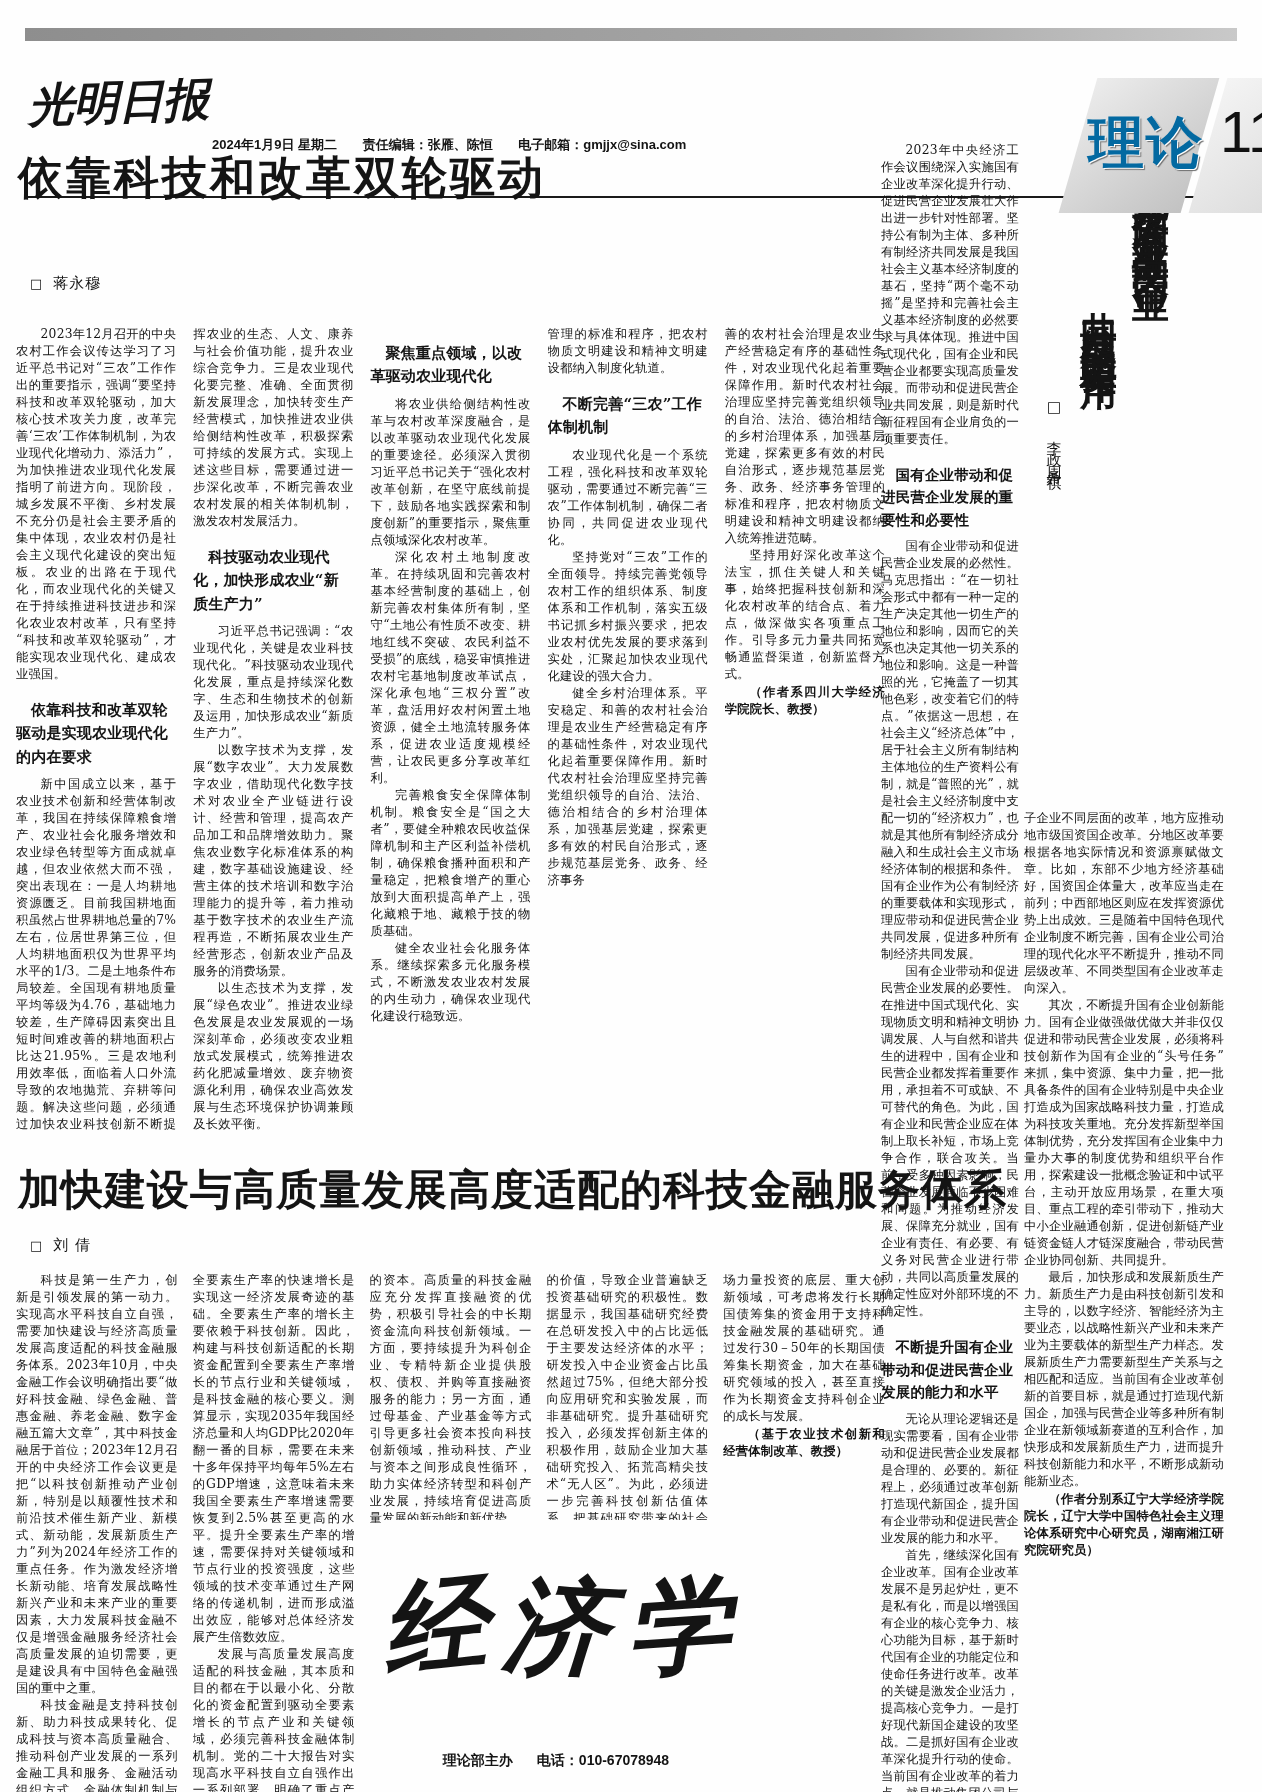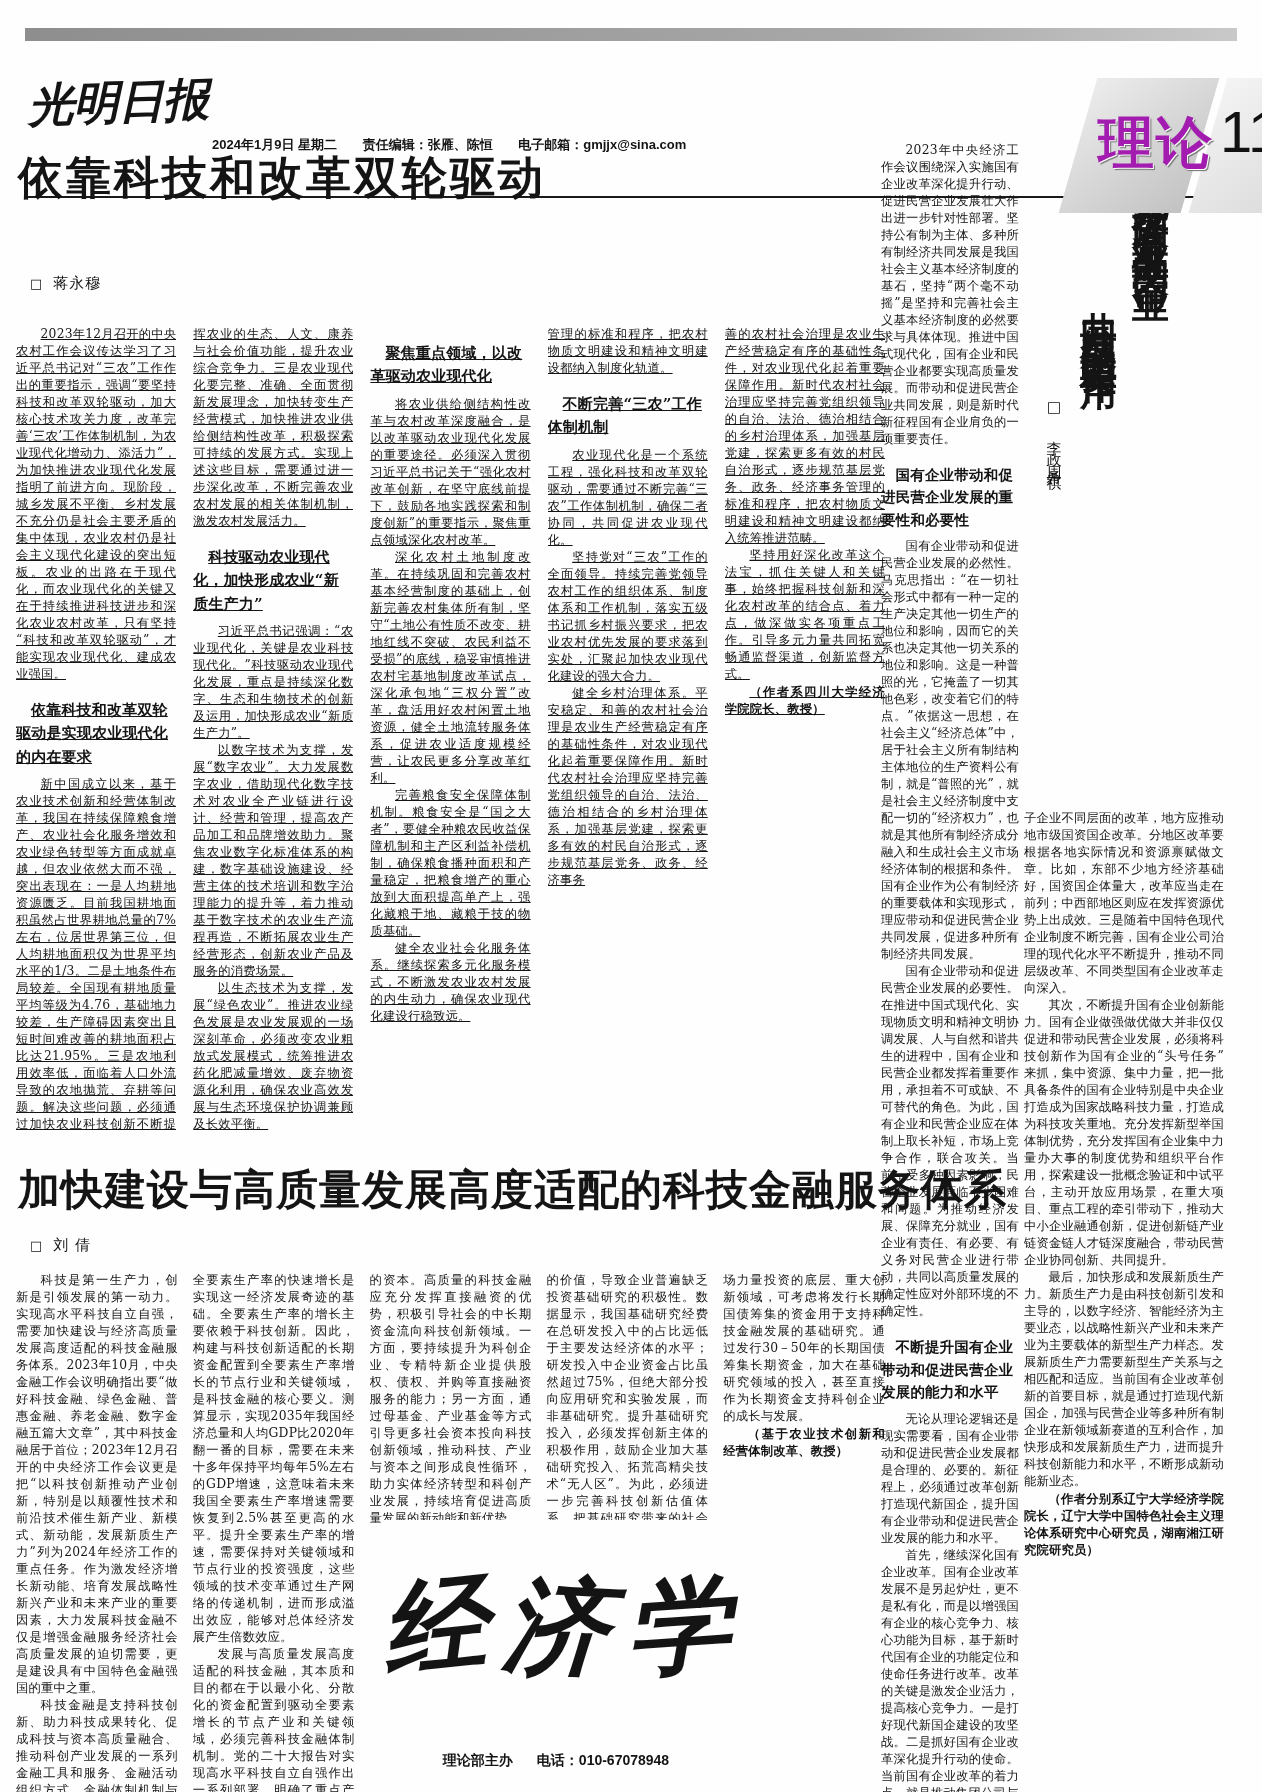--- a/index.html
+++ b/index.html
@@ -14,41 +14,41 @@
   .masthead{position:absolute;left:28px;top:72px;font-size:46px;font-weight:bold;
     font-style:italic;letter-spacing:-1px;transform:rotate(-2deg);white-space:nowrap;}
   .dateline{position:absolute;left:212px;top:136px;font-size:13px;font-weight:bold;
     font-family:"Liberation Sans",sans-serif;white-space:nowrap;}
   .dateline span{margin-right:22px;}
   .header-rule{position:absolute;left:25px;top:196px;width:1212px;height:2px;background:#1a1a1a;}
   .stripe-wrap{position:absolute;left:1040px;top:78px;width:222px;height:135px;z-index:3;}
   .stripe{position:absolute;top:0;height:135px;transform:skewX(-16deg);}
   .stripe.s1{left:38px;width:122px;background:linear-gradient(135deg,#ececec,#c2c2c2);}
   .stripe.s2{left:168px;width:86px;background:linear-gradient(135deg,#f4f4f4,#dcdcdc);}
-  .section-label{position:absolute;left:58px;top:28px;font-size:56px;font-weight:900;
-    color:#a21caf;text-shadow:1px 1px 0 #fff,2px 2px 1px #6f6f6f;letter-spacing:2px;}
+  .section-label{position:absolute;left:48px;top:28px;font-size:56px;font-weight:900;
+    color:#0369a1;text-shadow:1px 1px 0 #fff,2px 2px 1px #6f6f6f;letter-spacing:2px;}
   .page-number{position:absolute;left:180px;top:20px;font-size:58px;
     font-family:"Liberation Sans",sans-serif;color:#111;}
   
   .col{font-size:12.3px;line-height:17px;text-align:justify;overflow:hidden;
     letter-spacing:.2px;word-break:break-all;}
   .blk{margin:0;}
   .blk-p{text-indent:2em;}
   .blk-p.noind{text-indent:0;}
   .blk-h{font-weight:bold;font-size:15px;line-height:1.55;margin:16px 0 7px;
     text-align:left;text-indent:1em;}
   .blk-author{font-weight:bold;text-indent:2em;}
   .byline{font-size:15px;letter-spacing:1px;}
   .byline .bx{font-size:13px;margin-right:10px;}
   
   #a1{position:absolute;left:16px;top:132px;width:869px;height:998px;}
   #a1 .title{position:absolute;left:2px;top:17px;font-weight:900;font-size:45px;
     line-height:1.28;letter-spacing:3px;white-space:nowrap;}
   #a1 .byline{position:absolute;left:14px;top:142px;}
-  #a1 .cols{position:absolute;left:0;top:194px;width:869px;display:flex;gap:17px;text-decoration:underline;}
+  #a1 .cols{position:absolute;left:0;top:194px;width:869px;display:flex;gap:17px;}
   #a1 .col{flex:1;height:804px;}
   
   #a2{position:absolute;left:16px;top:1148px;width:869px;height:644px;}
   #a2 .title{position:absolute;left:2px;top:14px;font-weight:900;font-size:42px;
     letter-spacing:1px;white-space:nowrap;}
   #a2 .byline{position:absolute;left:14px;top:88px;}
   #a2 .cols{position:absolute;left:0;top:124px;width:869px;display:flex;gap:15px;}
   #a2 .col{flex:1;height:520px;}
   #a2 .col:nth-child(3),#a2 .col:nth-child(4){height:252px;}
   #a2 .col:nth-child(5){height:318px;}

